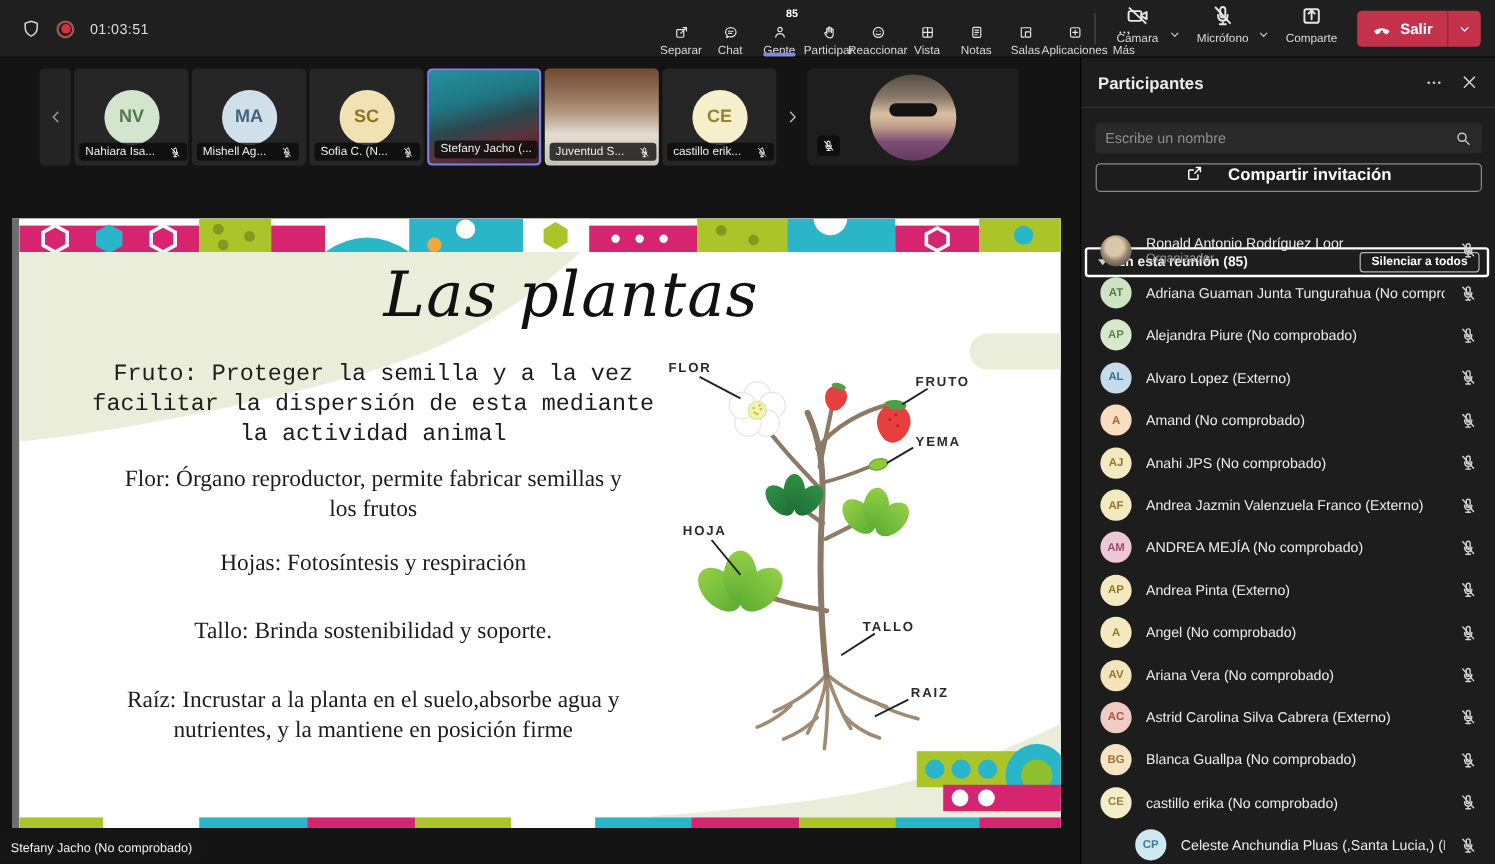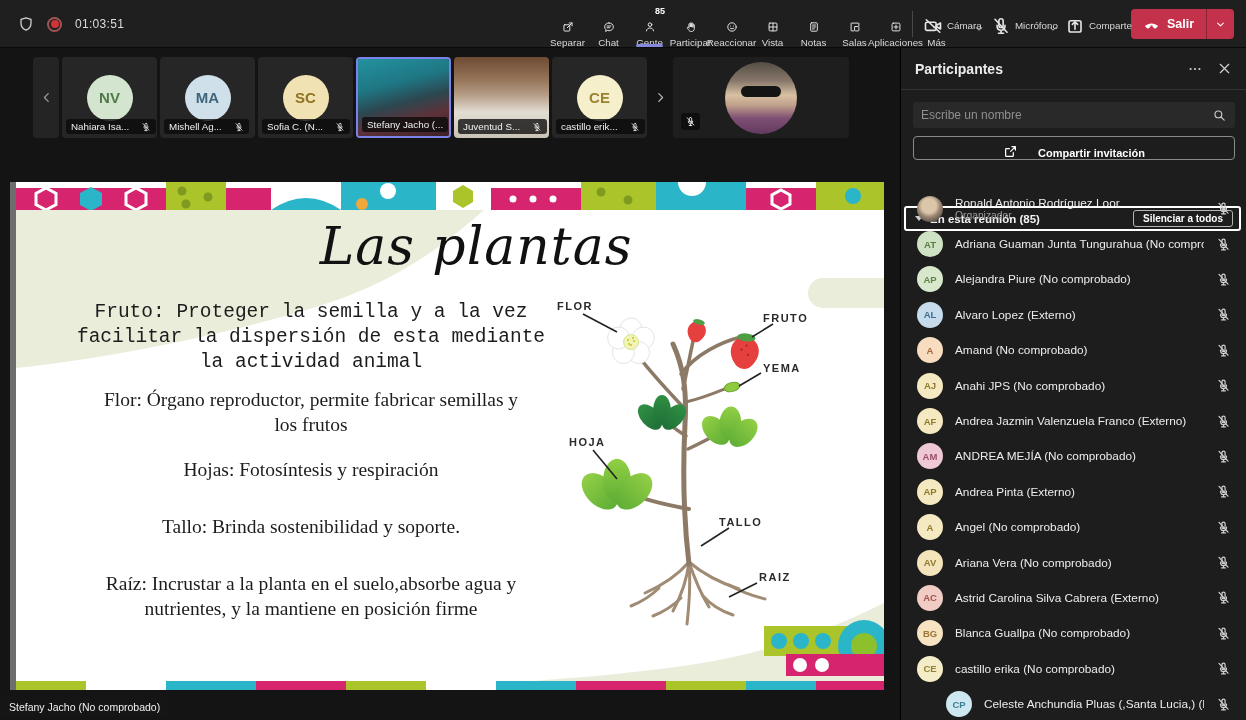--- a/index.html
+++ b/index.html
@@ -16,21 +16,21 @@
   #timer { color:#dcdcdc; font-size:12px; letter-spacing:.3px; }
   #tb-center { position:absolute; left:547px; top:0; display:flex; height:48px; }
   .tb-btn { width:41px; height:48px; display:flex; flex-direction:column; align-items:center;
     padding-top:21px; gap:4px; position:relative; color:#e6e6e6; cursor:pointer; }
   .tb-btn .lbl { font-size:9.8px; color:#d8d8d8; white-space:nowrap; }
   .tb-btn.active::after { content:""; position:absolute; left:7px; right:7px; bottom:1px; height:3px;
     border-radius:2px; background:#8489e0; }
   .tb-badge { position:absolute; top:6px; left:26px; font-size:9px; font-weight:bold; color:#fff; }
   #tb-right { position:absolute; right:12px; top:0; height:48px; display:flex; align-items:center; }
   .tb-sep { width:1px; height:26px; background:#4a4a4a; margin:0 10px; }
-  .dev-group { display:flex; flex-direction:row; align-items:center; padding-top:3px; gap:4px;
+  .dev-group { display:flex; flex-direction:column; align-items:center; padding-top:3px; gap:4px;
     height:48px; width:50px; position:relative; color:#e6e6e6; cursor:pointer; }
   .dev-group .lbl { font-size:9.8px; color:#d8d8d8; }
   .dev-chev { color:#cfcfcf; margin:10px 6px 0 0; cursor:pointer; }
   #leave-btn { display:flex; align-items:stretch; background:#c4314b; border-radius:4px; height:30px;
     margin-left:10px; overflow:hidden; cursor:pointer; }
   #leave-main { display:flex; align-items:center; gap:7px; padding:0 12px; color:#fff;
     font-size:12.5px; font-weight:bold; }
   #leave-chev { display:flex; align-items:center; padding:0 7px; border-left:1px solid rgba(0,0,0,.28); color:#fff; }
 
   
@@ -80,22 +80,22 @@
     border-bottom:1px solid #333; }
   #panel-title { font-size:14px; font-weight:bold; flex:1; }
   .head-ic { color:#cfcfcf; margin-left:14px; cursor:pointer; display:flex; }
   #search-box { position:absolute; left:12px; top:54px; width:322px; height:26px; background:#292929;
     border-radius:3px; display:flex; align-items:center; padding:0 8px; }
   #search-box input { flex:1; background:transparent; border:none; outline:none; color:#ddd;
     font-size:12px; font-family:inherit; }
   #search-box input::placeholder { color:#8f8f8f; }
   #search-ic { color:#c5c5c5; display:flex; }
   #invite-btn { position:absolute; left:12px; top:88px; width:322px; height:24px; background:transparent;
-    border:1px solid #8a8a8a; border-radius:4px; color:#fff; font-size:11px; font-weight:bold;
-    display:flex; align-items:flex-end; justify-content:center; gap:20px; cursor:pointer; font-family:inherit; }
+    border:1px solid #8a8a8a; border-radius:4px; color:#fff; font-size:14px; font-weight:bold;
+    display:flex; align-items:flex-start; justify-content:center; gap:20px; cursor:pointer; font-family:inherit; }
   #section-row { position:absolute; left:3px; top:116px; width:337px; height:25px; border:2px solid #fff;
     border-radius:3px; display:flex; align-items:center; padding:0 6px 0 9px; cursor:pointer; }
   #section-chev { width:0; height:0; border-left:4px solid transparent; border-right:4px solid transparent;
     border-top:5px solid #cfcfcf; margin-right:7px; }
   #section-label { flex:1; font-size:11.5px; font-weight:bold; color:#f2f2f2; }
   #muteall-btn { border:1px solid #b5b5b5; border-radius:3px; background:transparent; color:#fff;
     font-size:10px; font-weight:bold; padding:2px 9px; cursor:pointer; font-family:inherit; }
   #plist { position:absolute; left:0; top:143px; width:346px; height:529px; overflow:hidden; }
   .p-row { display:flex; align-items:center; height:35.4px; padding:0 16px 0 16px; gap:12px; cursor:pointer; }
   .p-avatar { width:26px; height:26px; border-radius:50%; flex:0 0 26px; display:flex; align-items:center;

